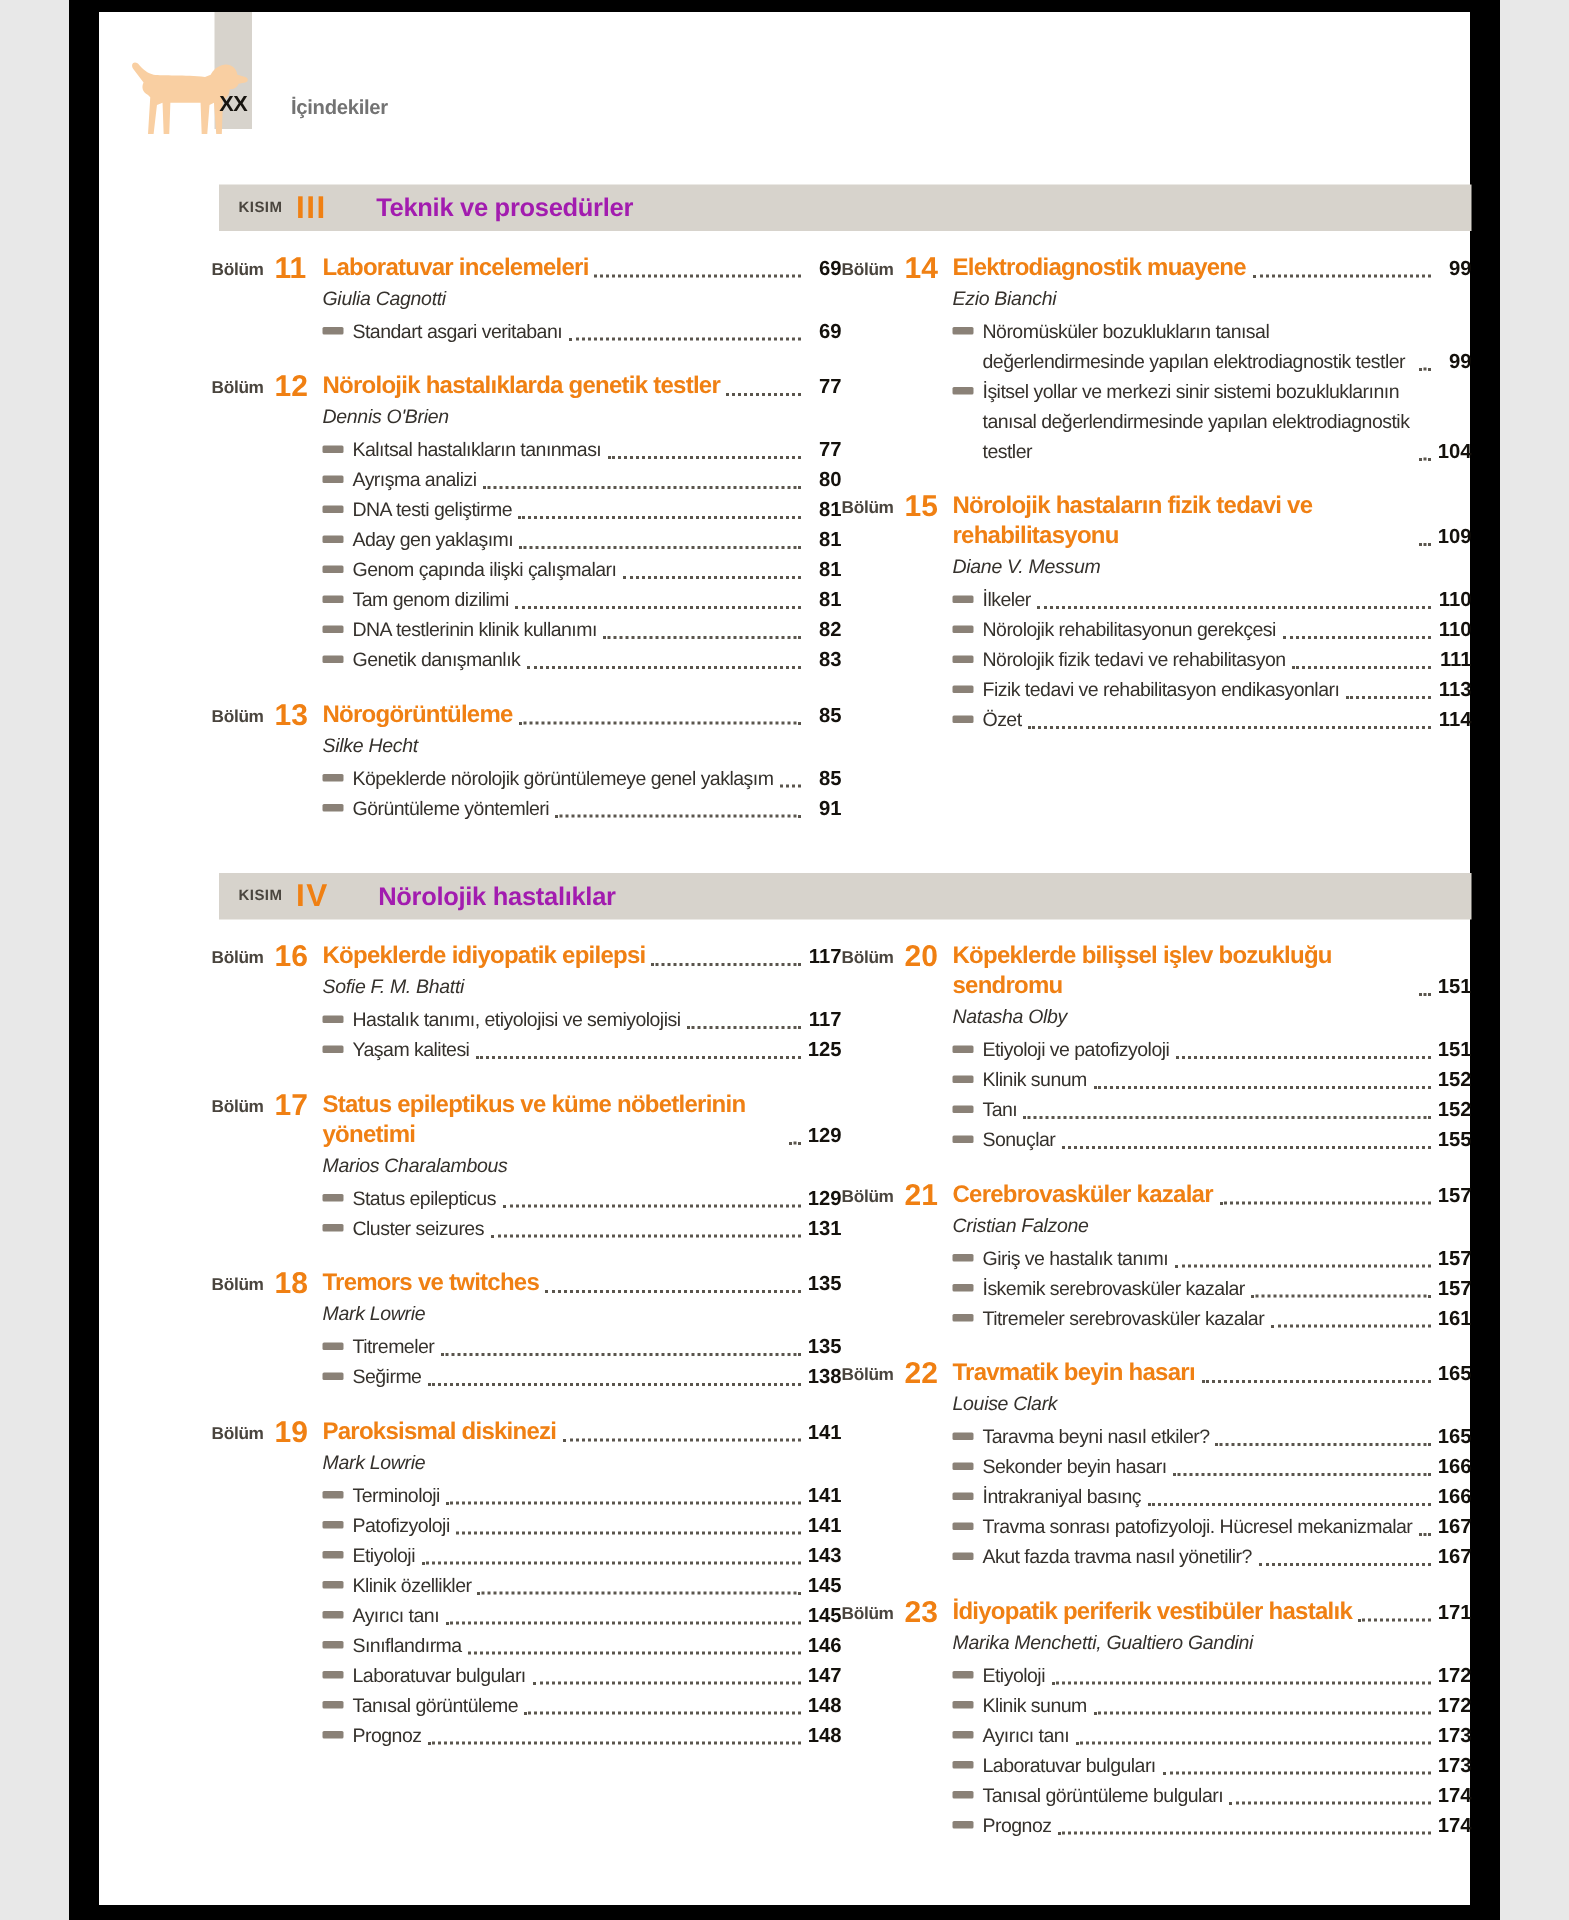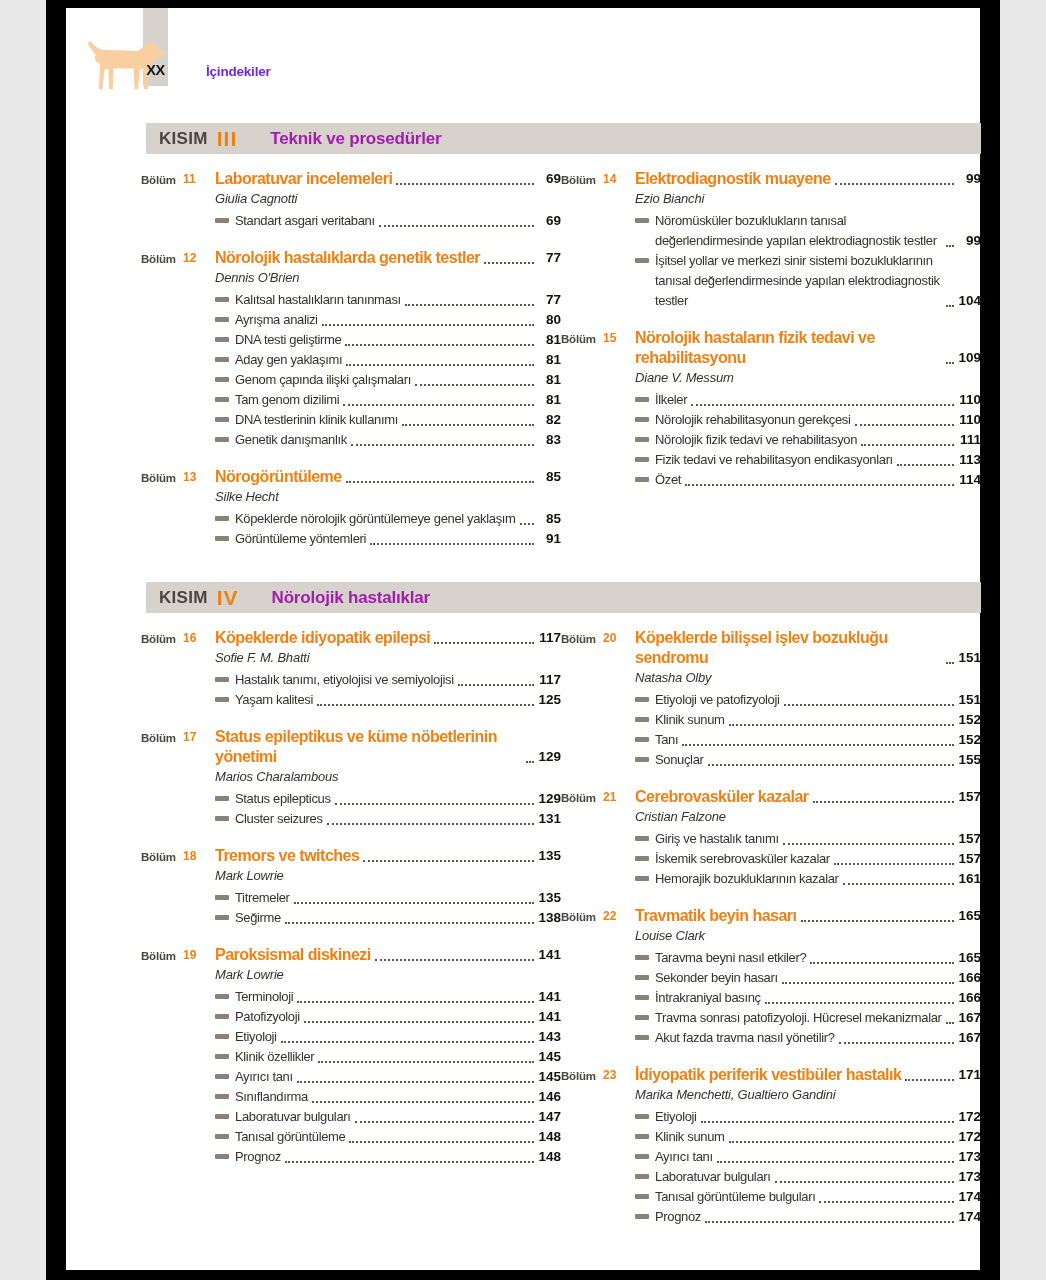--- a/index.html
+++ b/index.html
@@ -19,42 +19,42 @@
   .frame-bottom{left:0;bottom:0;width:1046px;height:10px;}
 
   
   .gray-strip{position:absolute;left:97px;top:8px;width:25px;height:78px;background:#d7d3cc;}
   .dog{position:absolute;left:40px;top:40px;width:82px;height:54px;}
   .folio{
     position:absolute;left:95px;top:62px;width:29px;
     text-align:center;font-weight:bold;font-size:14.5px;color:#17140f;letter-spacing:-0.3px;
   }
   .running-head{
-    position:absolute;left:160px;top:64px;
-    font-weight:bold;font-size:13.5px;color:#6d28d9;letter-spacing:-0.2px;
+    position:absolute;left:148px;top:64px;
+    font-weight:bold;font-size:13.5px;color:#737373;letter-spacing:-0.2px;
   }
 
   
   .main{position:absolute;left:95px;top:123px;width:840px;}
 
   .kisim-bar{
     height:31px;margin-left:5px;background:#d7d3cc;
     display:flex;align-items:center;padding-left:13px;box-sizing:border-box;
   }
-  .kisim-label{font-weight:bold;font-size:17px;color:#4a453e;letter-spacing:0.3px;}
+  .kisim-label{font-weight:bold;font-size:10px;color:#4a453e;letter-spacing:0.3px;}
   .kisim-numeral{font-weight:bold;font-size:21px;color:#f08013;margin:0 9px 0 9px;letter-spacing:1px;}
   .kisim-title{font-weight:bold;font-size:17px;color:#a21caf;margin-left:24px;letter-spacing:-0.2px;}
 
   .kisim-body{display:flex;margin-top:15px;margin-bottom:16px;}
   .kisim-body.tall{min-height:386px;}
   .col{flex:1 1 0;min-width:0;}
 
   .chapter{display:grid;grid-template-columns:42px 32px 1fr;margin-bottom:17px;}
   .bolum{grid-column:1;font-weight:bold;font-size:11.5px;color:#4a453e;padding-top:5px;letter-spacing:-0.2px;}
-  .ch-num{grid-column:2;font-weight:bold;font-size:12px;color:#f08013;line-height:20px;}
+  .ch-num{grid-column:2;font-weight:bold;font-size:20px;color:#f08013;line-height:20px;}
   .ch-main{grid-column:3;min-width:0;}
 
   .trow{display:flex;align-items:flex-end;justify-content:flex-end;}
   .ch-title{
     font-weight:bold;font-size:16px;line-height:20px;color:#f08013;
     letter-spacing:-0.5px;min-width:0;
   }
   .leader{
     flex:1 1 8px;min-width:8px;align-self:flex-end;
     border-bottom:2px dotted #5a554d;margin:0 3px 4px 4px;
@@ -531,21 +531,21 @@
 
   <div class="item">
     <span class="dash"></span>
     <span class="txt">İskemik serebrovasküler kazalar</span>
     <span class="leader"></span>
     <span class="pg">157</span>
   </div>
 
   <div class="item">
     <span class="dash"></span>
-    <span class="txt">Hemorajik bozukluklarının kazalar</span>
+    <span class="txt">Titremeler serebrovasküler kazalar</span>
     <span class="leader"></span>
     <span class="pg">161</span>
   </div>
 </div>
     </div>
   </div>
 
   <div class="chapter">
     <div class="bolum">Bölüm</div>
     <div class="ch-num">22</div>

